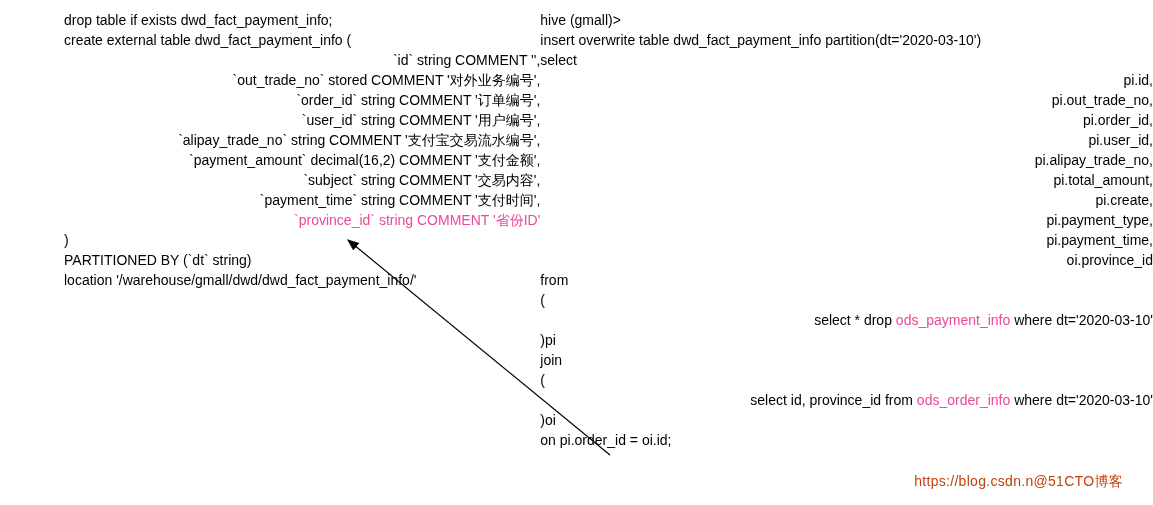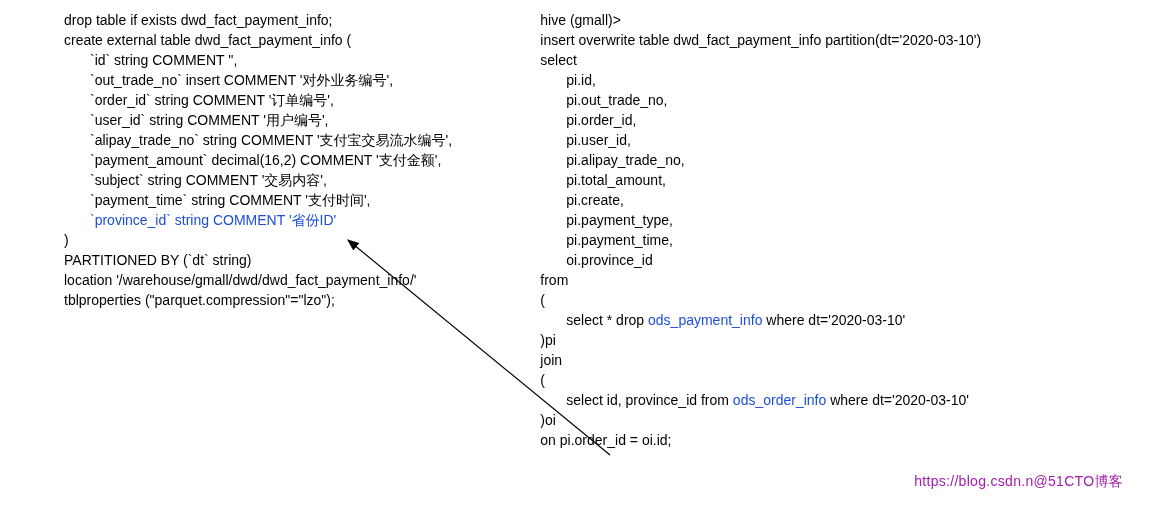--- a/index.html
+++ b/index.html
@@ -18,58 +18,57 @@
       padding-left: 48px;
       width: 530px;
       line-height: 20px;
       margin-left: 16px;
     }
     .right-col {
       padding-left: 0;
       width: 620px;
       line-height: 20px;
     }
-    .indent1 { padding-left: 26px; }
-    .red { color: #1d4ed8; }
+    .indent1 { padding-left: 26px; text-align: right; }
+    .red { color: #ec4899; }
     .watermark {
       position: absolute;
       bottom: 14px;
       right: 30px;
-      color: #a21caf;
+      color: #c2410c;
       font-size: 14px;
       letter-spacing: 0.3px;
       pointer-events: none;
     }
     svg.arrow {
       position: absolute;
       left: 0;
       top: 0;
       pointer-events: none;
     }
   </style>
 </head>
 <body>
 
 <div class="container">
   <div class="left-col">
     <div>drop table if exists dwd_fact_payment_info;</div>
     <div>create external table dwd_fact_payment_info (</div>
     <div class="indent1">`id` string COMMENT '',</div>
-    <div class="indent1">`out_trade_no` insert COMMENT '对外业务编号',</div>
+    <div class="indent1">`out_trade_no` stored COMMENT '对外业务编号',</div>
     <div class="indent1">`order_id` string COMMENT '订单编号',</div>
     <div class="indent1">`user_id` string COMMENT '用户编号',</div>
     <div class="indent1">`alipay_trade_no` string COMMENT '支付宝交易流水编号',</div>
     <div class="indent1">`payment_amount`    decimal(16,2) COMMENT '支付金额',</div>
     <div class="indent1">`subject`         string COMMENT '交易内容',</div>
     <div class="indent1">`payment_time` string COMMENT '支付时间',</div>
     <div class="indent1 red">`province_id` string COMMENT '省份ID'</div>
     <div>)</div>
     <div>PARTITIONED BY (`dt` string)</div>
     <div>location '/warehouse/gmall/dwd/dwd_fact_payment_info/'</div>
-    <div>tblproperties ("parquet.compression"="lzo");</div>
   </div>
 
   <div class="right-col">
     <div>hive (gmall)&gt;</div>
     <div>insert overwrite table dwd_fact_payment_info partition(dt='2020-03-10')</div>
     <div>select</div>
     <div class="indent1">pi.id,</div>
     <div class="indent1">pi.out_trade_no,</div>
     <div class="indent1">pi.order_id,</div>
     <div class="indent1">pi.user_id,</div>

